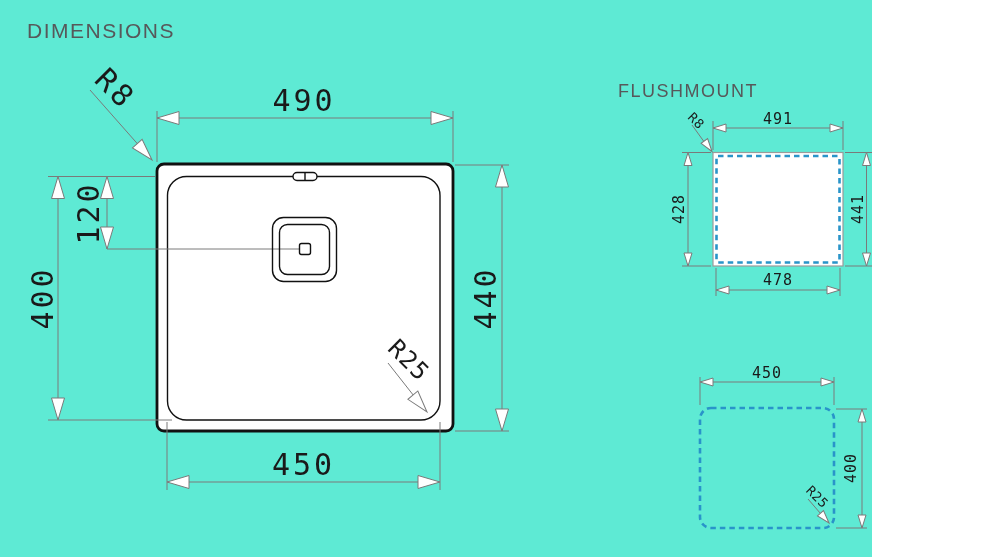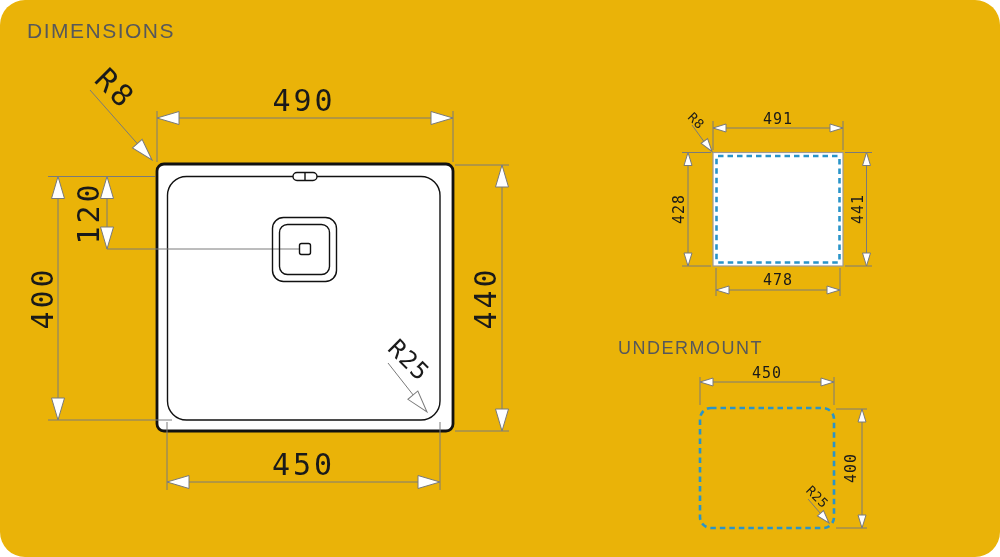--- a/index.html
+++ b/index.html
@@ -1,22 +1,21 @@
 <!DOCTYPE html>
 <html><head>
 <meta charset="utf-8">
 <style>
   html,body{margin:0;padding:0;background:#fff;}
   .canvas{
     position:relative;
-    width:1000px;height:557px;
-    background:#eab308;
+    width:872px;height:557px;
+    background:#5eead4;
     overflow:hidden;
     font-family:"Liberation Sans", sans-serif;
-    border-radius:25px;
   }
   .title{
     position:absolute;
     color:#57585a;
     letter-spacing:1.5px;
     font-weight:400;
     white-space:nowrap;
   }
   .title-lg{font-size:21px;}
   .title-sm{font-size:18px;}
@@ -40,21 +39,21 @@
   .dim-md{font-size:24px;letter-spacing:1px;}
   .dim-sm{font-size:15px;letter-spacing:1px;}
   .dim-xs{font-size:13px;letter-spacing:0.5px;}
 </style>
 </head>
 <body>
 
 <div class="canvas">
 
   <div class="title title-lg" style="left:27px;top:19px;">DIMENSIONS</div>
-  <div class="title title-sm" style="left:618px;top:338px;">UNDERMOUNT</div>
+  <div class="title title-sm" style="left:618px;top:81px;">FLUSHMOUNT</div>
 
   <svg class="drawing" viewBox="0 0 1000 557">
 
     <g>
       <rect class="f-white ln-thick" x="157" y="164" width="296" height="267" rx="7"></rect>
       <rect class="ln-med" x="167.5" y="176.5" width="272.5" height="243.5" rx="19"></rect>
     </g>
 
     <g>
       <line class="ln-dim" x1="157" y1="111" x2="157" y2="162"></line>

